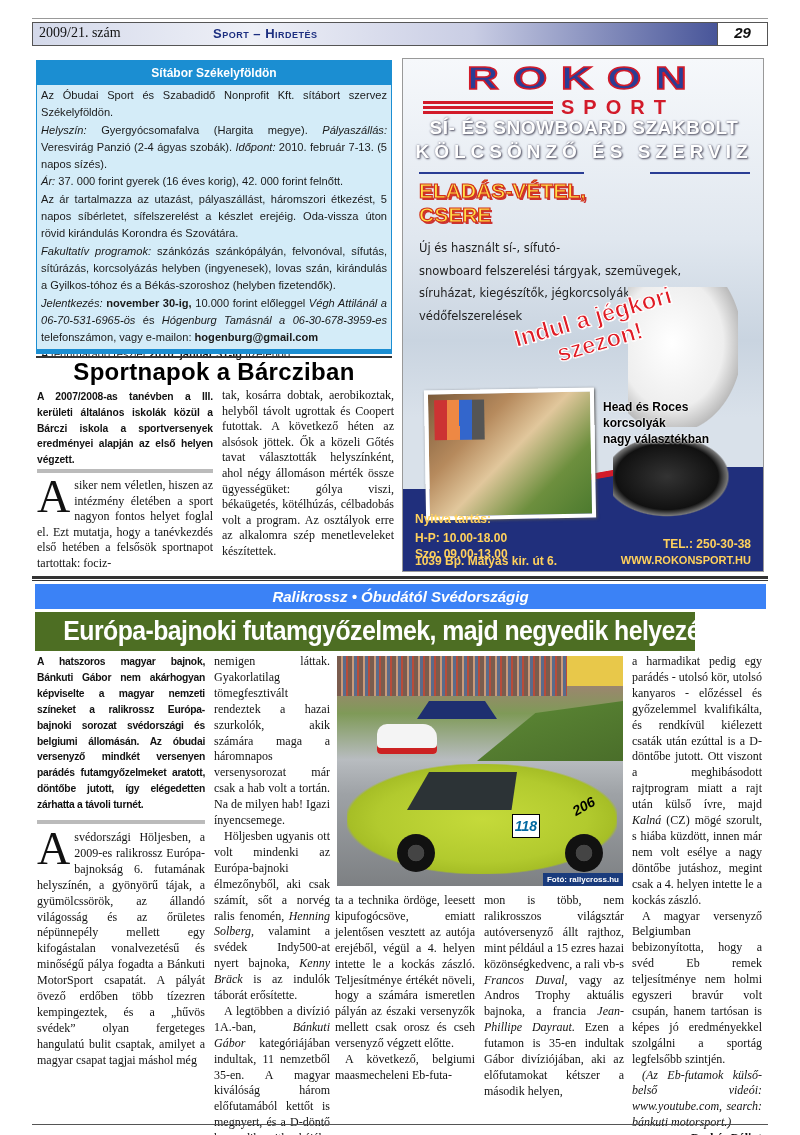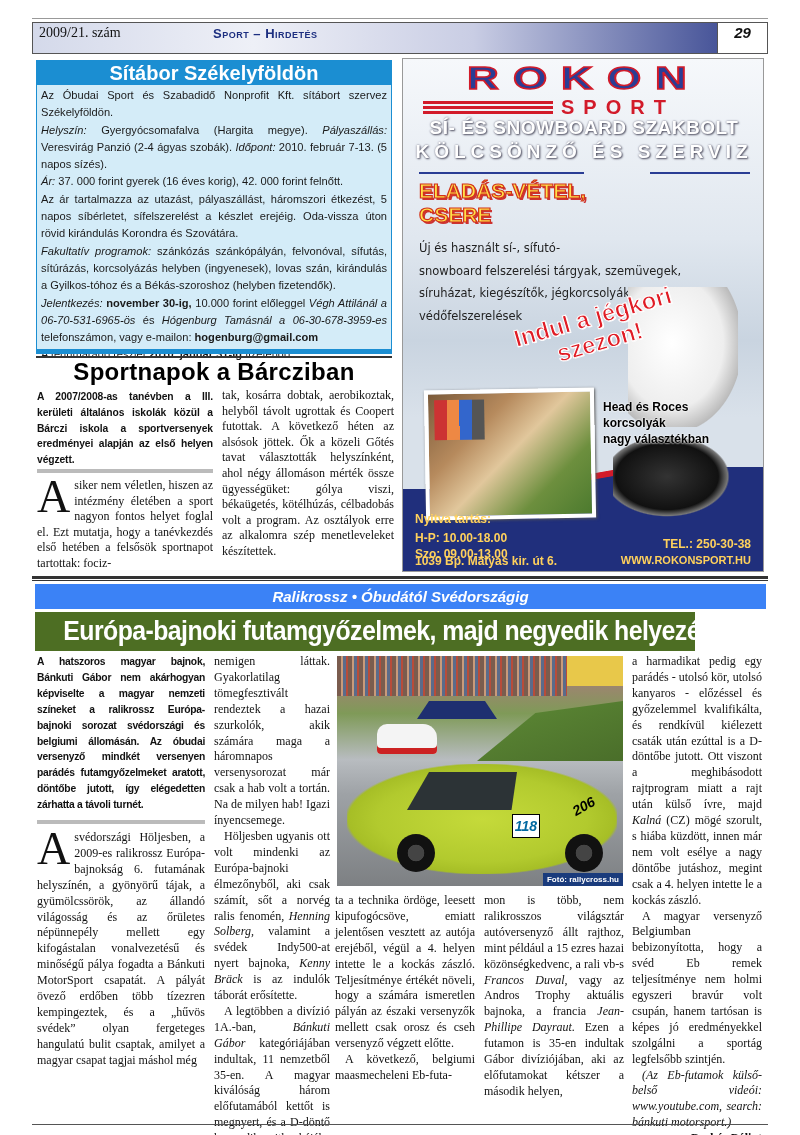--- a/index.html
+++ b/index.html
@@ -1,29 +1,29 @@
 <!DOCTYPE html>
 <html><head>
 <meta charset="utf-8">
 <style>
 *{box-sizing:border-box;margin:0;padding:0}
 html,body{width:800px;height:1135px;background:#fff;overflow:hidden}
 body{position:relative;font-family:"Liberation Serif",serif;color:#111}
 .abs{position:absolute}
 
 
-.hdr{left:32px;top:22px;width:736px;height:32px;border:1px solid #555;display:flex;align-items:stretch;background:linear-gradient(90deg,#d4d9ea 0%,#eef0f7 30%,#c9cde4 60%,#2e3d8a 100%)}
+.hdr{left:32px;top:22px;width:736px;height:24px;border:1px solid #555;display:flex;align-items:stretch;background:linear-gradient(90deg,#d4d9ea 0%,#eef0f7 30%,#c9cde4 60%,#2e3d8a 100%)}
 .hdr .issue{font-family:"Liberation Serif",serif;font-size:14px;padding:2px 6px;width:180px;color:#111}
 .hdr .sec{flex:1;font-family:"Liberation Sans",sans-serif;font-weight:bold;font-size:13px;color:#1d2f80;letter-spacing:.5px;padding-top:3px;font-variant:small-caps;padding-right:60px}
 .hdr .pg{width:50px;background:#fff;border-left:1px solid #555;text-align:center;font-family:"Liberation Sans",sans-serif;font-style:italic;font-weight:bold;font-size:15px;padding-top:1px}
 .topline{left:32px;top:18px;width:736px;height:1px;background:#999}
 
 
 .ski{left:36px;top:60px;width:356px;height:290px;background:#d4ecf8;border:1px solid #1b8ed2}
-.ski .t{background:#1b8ed2;color:#fff;font-family:"Liberation Sans",sans-serif;font-weight:bold;font-size:20px;text-align:center;height:24px;line-height:24px}
+.ski .t{background:#1b8ed2;color:#fff;font-family:"Liberation Sans",sans-serif;font-weight:bold;font-size:12px;text-align:center;height:24px;line-height:24px}
 .ski .b{font-family:"Liberation Sans",sans-serif;font-size:11.1px;line-height:17.3px;padding:2px 4px 0 4px;text-align:justify;color:#1a1a1a}
 .ski .b i{font-style:italic}
 .ski .b b{font-weight:bold}
 .skibar{left:36px;top:350px;width:356px;height:4px;background:#1b8ed2}
 .skibar2{left:36px;top:356px;width:356px;height:2px;background:#333}
 
 
 .sn-title{left:36px;top:358px;width:356px;text-align:center;font-family:"Liberation Sans",sans-serif;font-weight:bold;font-size:24px;color:#000000;letter-spacing:.3px}
 .sn-lead{left:37px;top:389px;width:176px;font-family:"Liberation Sans",sans-serif;font-weight:bold;font-size:10.3px;line-height:15.8px;text-align:justify;letter-spacing:-.1px}
 .sn-sep{left:37px;top:469px;width:176px;height:4px;background:#bbb}

